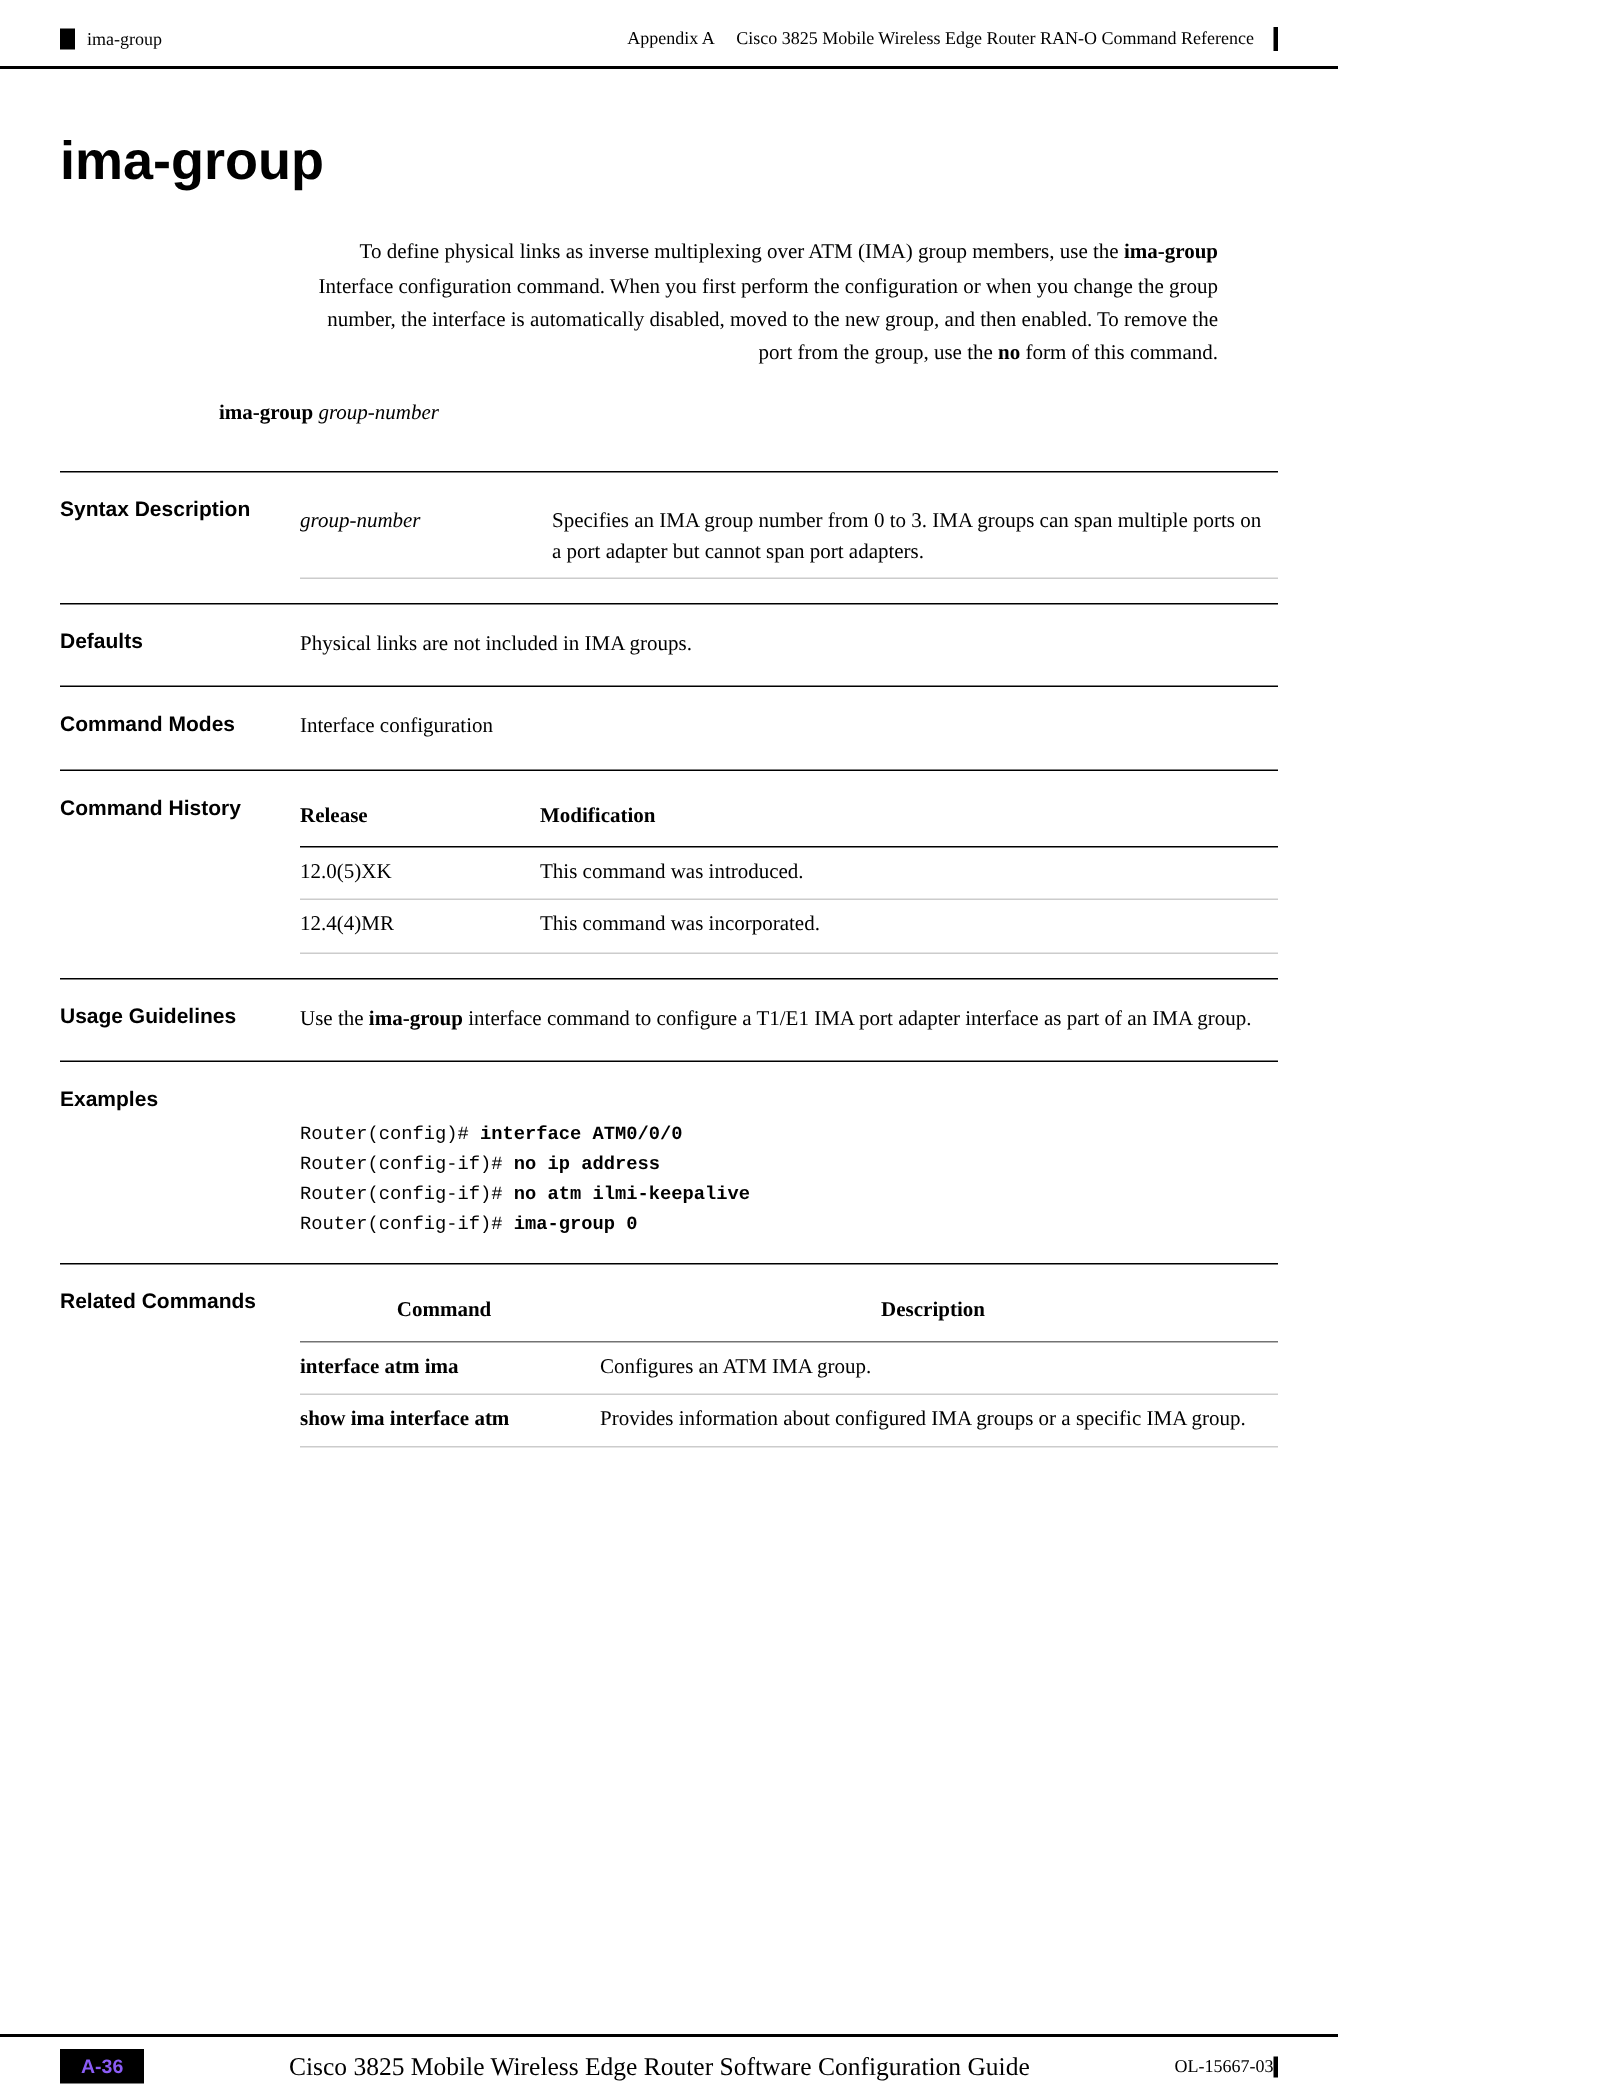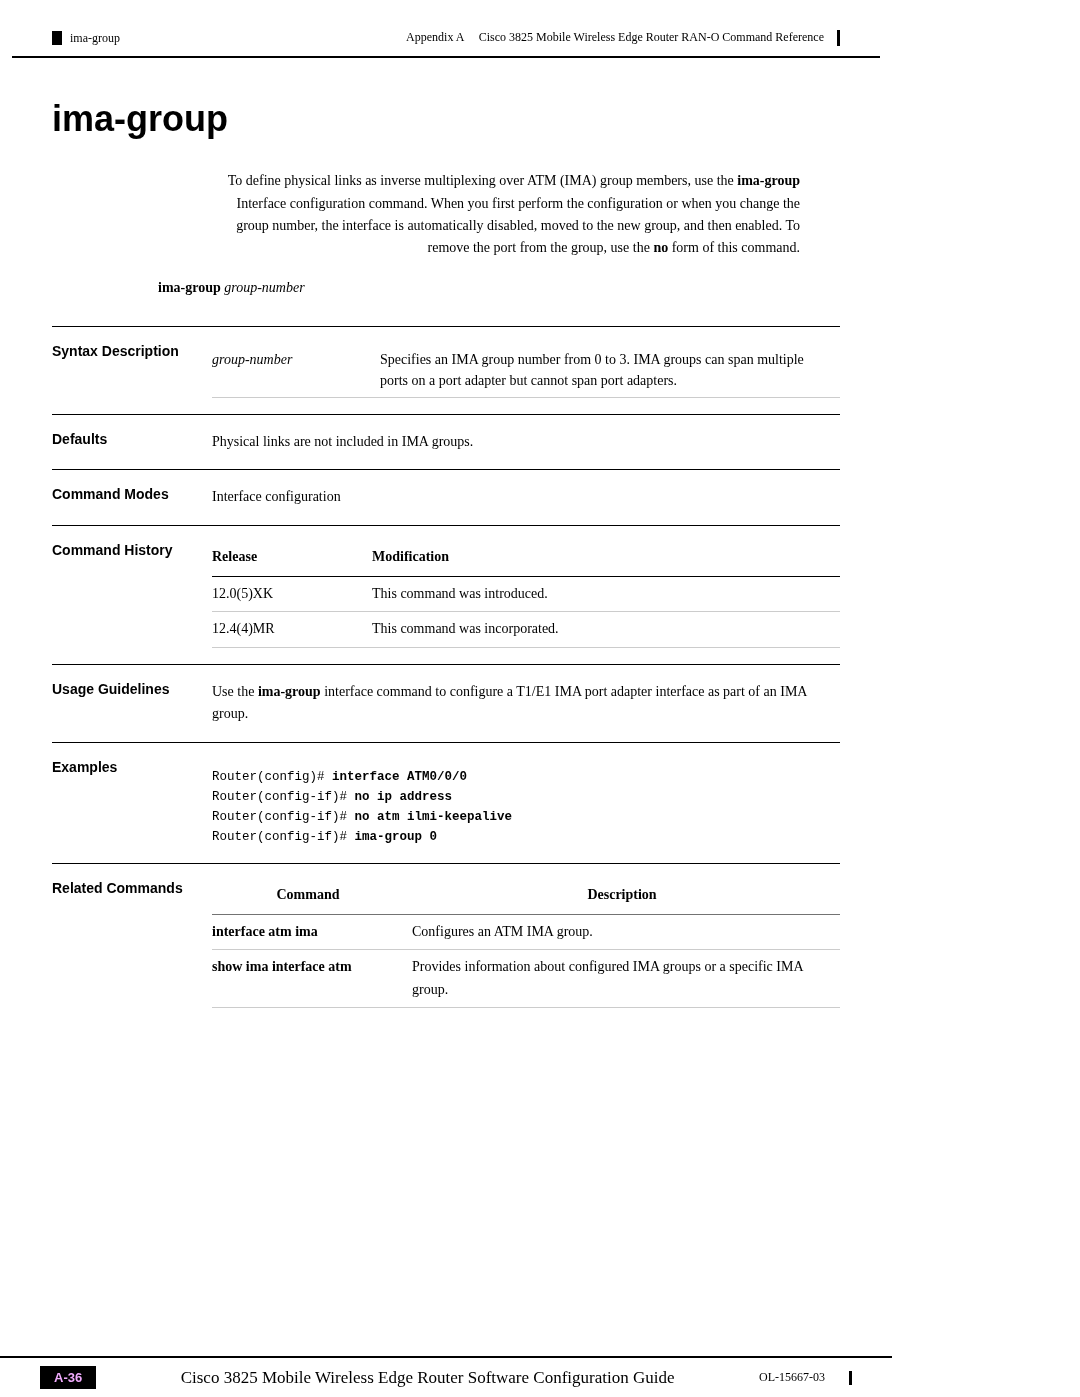--- a/index.html
+++ b/index.html
@@ -15,21 +15,21 @@
       color: #000;
       width: 1080px;
       min-height: 1397px;
       position: relative;
     }
 
     .page-container {
       width: 892px;
       min-height: 1397px;
       position: relative;
-      padding: 12px;
+      padding: 0;
     }
 
     
     .page-header {
       display: flex;
       justify-content: space-between;
       align-items: center;
       padding: 18px 40px 10px 40px;
       border-bottom: 2px solid #000;
       font-size: 12px;
@@ -201,55 +201,55 @@
     .related-table th:first-child {
       width: 200px;
       font-weight: bold;
     }
 
     
     .code-block {
       font-family: Courier New, monospace;
       font-size: 12.5px;
       line-height: 1.6;
-      margin-top: 8px;
+      margin-top: 22px;
     }
 
     
     .page-footer {
       position: absolute;
       bottom: 0;
       left: 0;
       right: 0;
       border-top: 2px solid #000;
       display: flex;
       justify-content: space-between;
       align-items: center;
       padding: 8px 40px;
       font-size: 12px;
     }
 
     .footer-page-num {
       background: #000;
-      color: #f0abfc;
+      color: #8b5cf6;
       padding: 4px 14px;
       font-weight: bold;
       font-family: Arial, sans-serif;
       font-size: 13px;
     }
 
     .footer-center {
       font-size: 17px;
     }
 
     .footer-right {
       font-size: 12px;
       display: flex;
       align-items: flex-end;
-      gap: 24px;
+      gap: 0;
     }
 
     .footer-separator {
       width: 3px;
       height: 14px;
       background: #000;
       display: inline-block;
     }
 
     .usage-text b {

